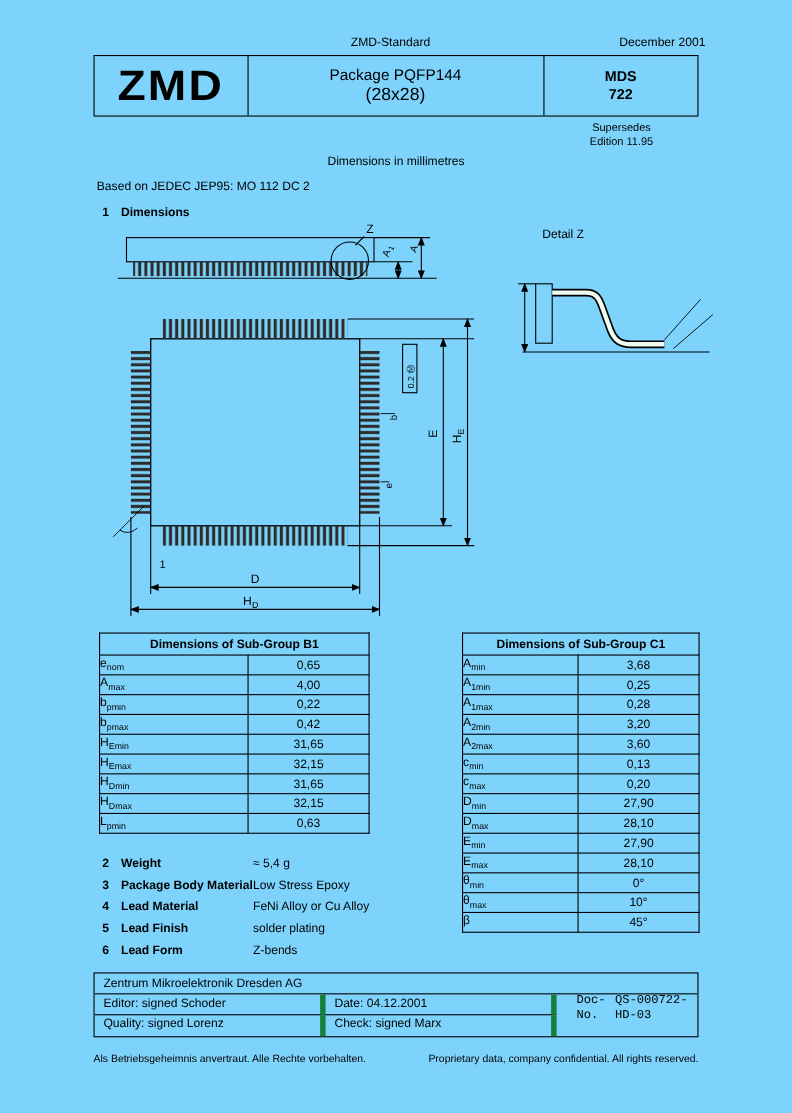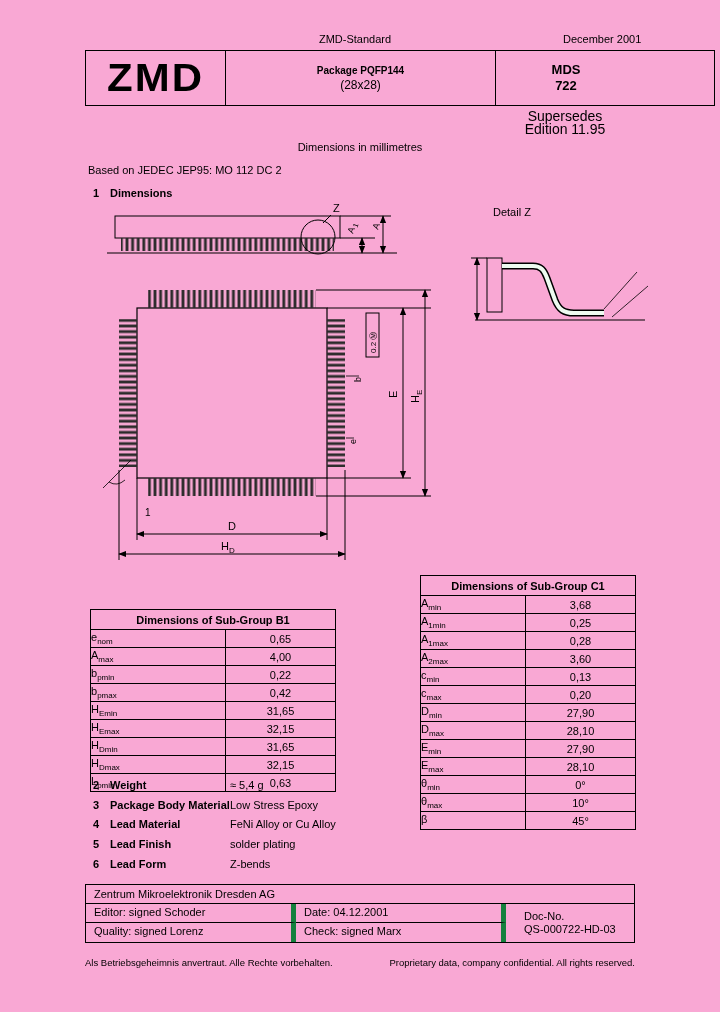--- a/index.html
+++ b/index.html
@@ -1,71 +1,71 @@
 <!DOCTYPE html>
 <html><head>
 <meta charset="utf-8">
 <style>
   *{margin:0;padding:0;box-sizing:border-box;}
   html,body{background:#edfbf0;}
-  .page{position:relative;width:720px;height:1012px;background:#f9a8d4;
+  .page{position:relative;width:720px;height:1012px;background:#7dd3fc;
         font-family:"Liberation Sans",sans-serif;color:#000;font-size:11px;overflow:hidden;}
 
   
   .std{position:absolute;left:255px;top:33px;width:200px;text-align:center;}
   .ddate{position:absolute;left:563px;top:33px;}
 
   
-  .hdr{position:absolute;left:85px;top:50px;width:630px;height:56px;border:1px solid #000;display:flex;}
+  .hdr{position:absolute;left:85px;top:50px;width:550px;height:56px;border:1px solid #000;display:flex;}
   .hdr .cell{border-right:1px solid #000;display:flex;flex-direction:column;align-items:center;justify-content:center;}
   .hdr .cell:last-child{border-right:none;}
   .logo-cell{width:140px;}
   .title-cell{width:270px;}
   .mds-cell{width:140px;}
   .logo{font-size:42px;font-weight:bold;letter-spacing:2px;line-height:42px;transform:scaleY(.92);}
-  .doc-title{font-size:10px;font-weight:bold;}
-  .doc-sub{font-size:12px;margin-top:2px;}
+  .doc-title{font-size:14px;font-weight:normal;}
+  .doc-sub{font-size:16px;margin-top:2px;}
   .mds{font-size:13px;font-weight:bold;line-height:16px;}
 
-  .supersedes{position:absolute;left:495px;top:110px;width:140px;text-align:center;font-size:14px;line-height:13px;}
+  .supersedes{position:absolute;left:495px;top:110px;width:140px;text-align:center;font-size:10px;line-height:13px;}
   .units{position:absolute;left:85px;top:141px;width:550px;text-align:center;}
   .based{position:absolute;left:88px;top:164px;}
   .section{position:absolute;left:93px;top:187px;font-weight:bold;display:flex;}
   .section .num{width:17px;}
 
   .drawing{position:absolute;left:85px;top:200px;}
 
   
   table.dim{position:absolute;border-collapse:collapse;font-size:11px;table-layout:fixed;}
   table.dim th,table.dim td{border:1px solid #000;}
   table.dim th{height:20px;font-weight:bold;text-align:center;}
   table.dim td{height:18px;}
   table.dim td.lbl{text-align:left;}
   table.dim td.val{text-align:center;}
   sub{font-size:8px;}
-  #b1{left:90px;top:609px;width:245px;}
+  #b1{left:90px;top:575px;width:245px;}
   #b1 col.c1{width:135px;} #b1 col.c2{width:110px;}
   #c1{left:420px;top:575px;width:215px;}
   #c1 col.c1{width:105px;} #c1 col.c2{width:110px;}
 
   
   .items{position:absolute;left:93px;top:775px;width:360px;}
   .item-row{display:flex;height:19.7px;align-items:center;}
   .inum{width:17px;font-weight:bold;}
   .ilab{width:120px;font-weight:bold;}
   .ival{flex:1;}
 
   
   .ftab{position:absolute;left:85px;top:884px;width:550px;border:1px solid #000;}
   .fcompany{height:19px;line-height:18px;padding-left:8px;border-bottom:1px solid #000;}
   .fgrid{display:grid;grid-template-columns:210px 210px 128px;grid-template-rows:19px 19px;}
   .fcell{padding:2px 0 0 8px;}
   .br{border-right:5px solid #15803d;}
   .bb{border-bottom:1px solid #000;}
-  .fdoc{grid-column:3;grid-row:1/3;display:flex;flex-direction:column;justify-content:center;padding-left:18px;line-height:13px;}
+  .fdoc{grid-column:3;grid-row:1/3;display:flex;flex-direction:row;padding-left:18px;line-height:13px;font-family:Liberation Mono, monospace;}
 
   .legal{position:absolute;left:85px;top:957px;width:550px;display:flex;justify-content:space-between;font-size:9.5px;}
 
   text{font-family:"Liberation Sans",sans-serif;}
 </style>
 </head>
 <body>
 
 <div class="page">
 
@@ -269,20 +269,24 @@
         </tr>
         <tr>
           <td class="lbl"><span>A</span><sub>1min</sub></td>
           <td class="val">0,25</td>
         </tr>
         <tr>
           <td class="lbl"><span>A</span><sub>1max</sub></td>
           <td class="val">0,28</td>
         </tr>
         <tr>
+          <td class="lbl"><span>A</span><sub>2min</sub></td>
+          <td class="val">3,20</td>
+        </tr>
+        <tr>
           <td class="lbl"><span>A</span><sub>2max</sub></td>
           <td class="val">3,60</td>
         </tr>
         <tr>
           <td class="lbl"><span>c</span><sub>min</sub></td>
           <td class="val">0,13</td>
         </tr>
         <tr>
           <td class="lbl"><span>c</span><sub>max</sub></td>
           <td class="val">0,20</td>

